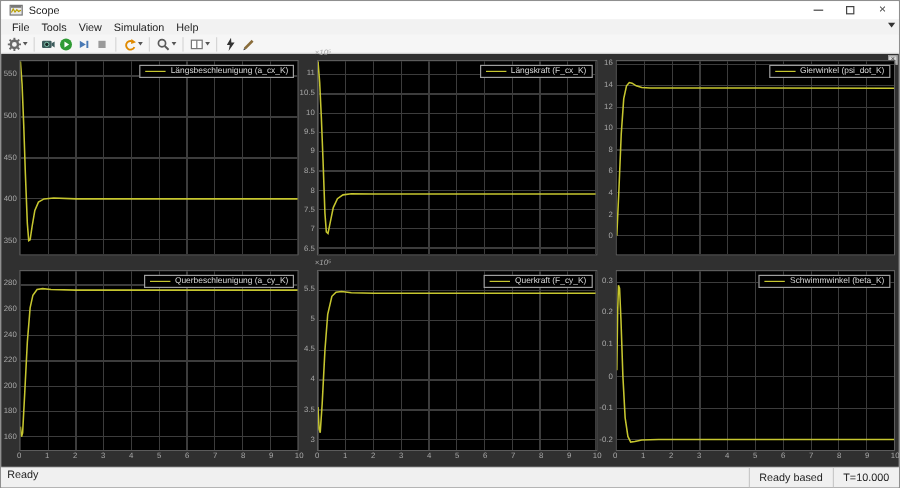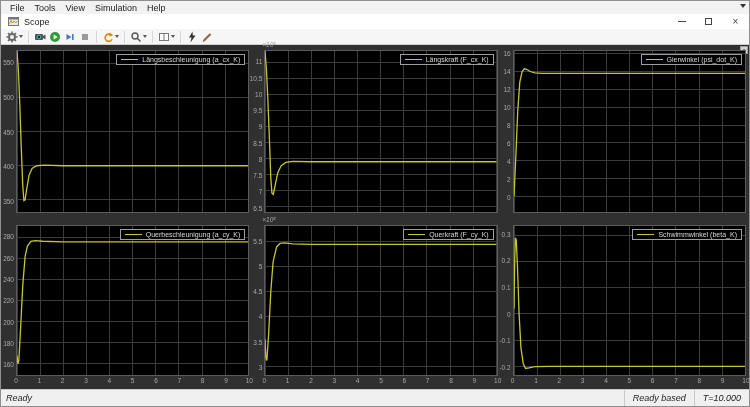--- a/index.html
+++ b/index.html
@@ -38,57 +38,57 @@
   .plotwrap svg { position:absolute; top:0; left:0; width:100%; height:100%; display:block; }
   .xlabels { height:11px; position:relative; margin-left:15px; flex:0 0 auto; }
   .xlabels span { position:absolute; top:1px; transform:translateX(-50%); font-size:6.5px; color:#a8a8a8; }
   .exp { position:absolute; top:-10px; left:-3px; font-size:6.5px; color:#a8a8a8; font-style:italic; white-space:nowrap; }
   .legend { position:absolute; top:3px; right:3px; background:#000; border:1px solid #9e9e9e; display:flex; align-items:center; padding:1px 4px; gap:4px; }
   .legend .sample { width:17px; height:0; border-top:1.5px solid #c6c62f; }
   .legend .legend-label { font-size:7px; color:#d8d8d8; white-space:nowrap; }
   #canvas-corner-button { position:absolute; top:1px; right:1px; width:8px; height:8px; background:#d6d6d6; border:1px solid #9a9a9a; font-size:6px; line-height:6px; text-align:center; color:#333; }
 
   
-  #statusbar { height:17px; background:#f0f0f0; border-top:1px solid #c9c9c9; display:flex; align-items:center; font-size:9px; color:#222; flex:0 0 auto;font-style:italic; }
+  #statusbar { height:17px; background:#f0f0f0; border-top:1px solid #c9c9c9; display:flex; font-size:9px; color:#222; flex:0 0 auto; }
   #status-ready { padding-left:5px; flex:1; }
   .status-cell { border-left:1px solid #c9c9c9; height:100%; display:flex; align-items:center; padding:0 8px; }
 </style>
 </head>
 <body>
 
 <div id="window">
+
+  <div id="titlebar">
+    <span class="app-icon">
+      <svg width="9" height="7" viewBox="0 0 9 7">
+          <rect x="0" y="0" width="9" height="1.5" fill="#777"></rect>
+          <polyline points="0.5,5.5 2,2.5 3.5,5 5,3 6.5,4.5 8.5,3.5" stroke="#b9a000" stroke-width="1" fill="none"></polyline>
+        </svg>
+    </span>
+    <span class="title">Scope</span>
+    <div id="winbtns">
+      <div class="winbtn">
+          <span class="bar"></span>
+        </div>
+      <div class="winbtn">
+          <span class="box"></span>
+        </div>
+      <div class="winbtn">
+          <span class="x">×</span>
+        </div>
+    </div>
+  </div>
 
   <div id="menubar">
     <span class="menu-item">File</span>
     <span class="menu-item">Tools</span>
     <span class="menu-item">View</span>
     <span class="menu-item">Simulation</span>
     <span class="menu-item">Help</span>
     <span id="menu-overflow"></span>
-  </div>
-
-  <div id="titlebar">
-    <span class="app-icon">
-      <svg width="9" height="7" viewBox="0 0 9 7">
-          <rect x="0" y="0" width="9" height="1.5" fill="#777"></rect>
-          <polyline points="0.5,5.5 2,2.5 3.5,5 5,3 6.5,4.5 8.5,3.5" stroke="#b9a000" stroke-width="1" fill="none"></polyline>
-        </svg>
-    </span>
-    <span class="title">Scope</span>
-    <div id="winbtns">
-      <div class="winbtn">
-          <span class="bar"></span>
-        </div>
-      <div class="winbtn">
-          <span class="box"></span>
-        </div>
-      <div class="winbtn">
-          <span class="x">×</span>
-        </div>
-    </div>
   </div>
 
   <div id="toolbar">
     <span class="tbtn">
       <svg width="12" height="12" viewBox="0 0 12 12">
           <circle cx="6" cy="6" r="3" fill="none" stroke="#6a6a6a" stroke-width="2"></circle>
           <g stroke="#6a6a6a" stroke-width="1.6">
             <line x1="6" y1="0.5" x2="6" y2="2.5"></line>
             <line x1="6" y1="9.5" x2="6" y2="11.5"></line>
             <line x1="0.5" y1="6" x2="2.5" y2="6"></line>

